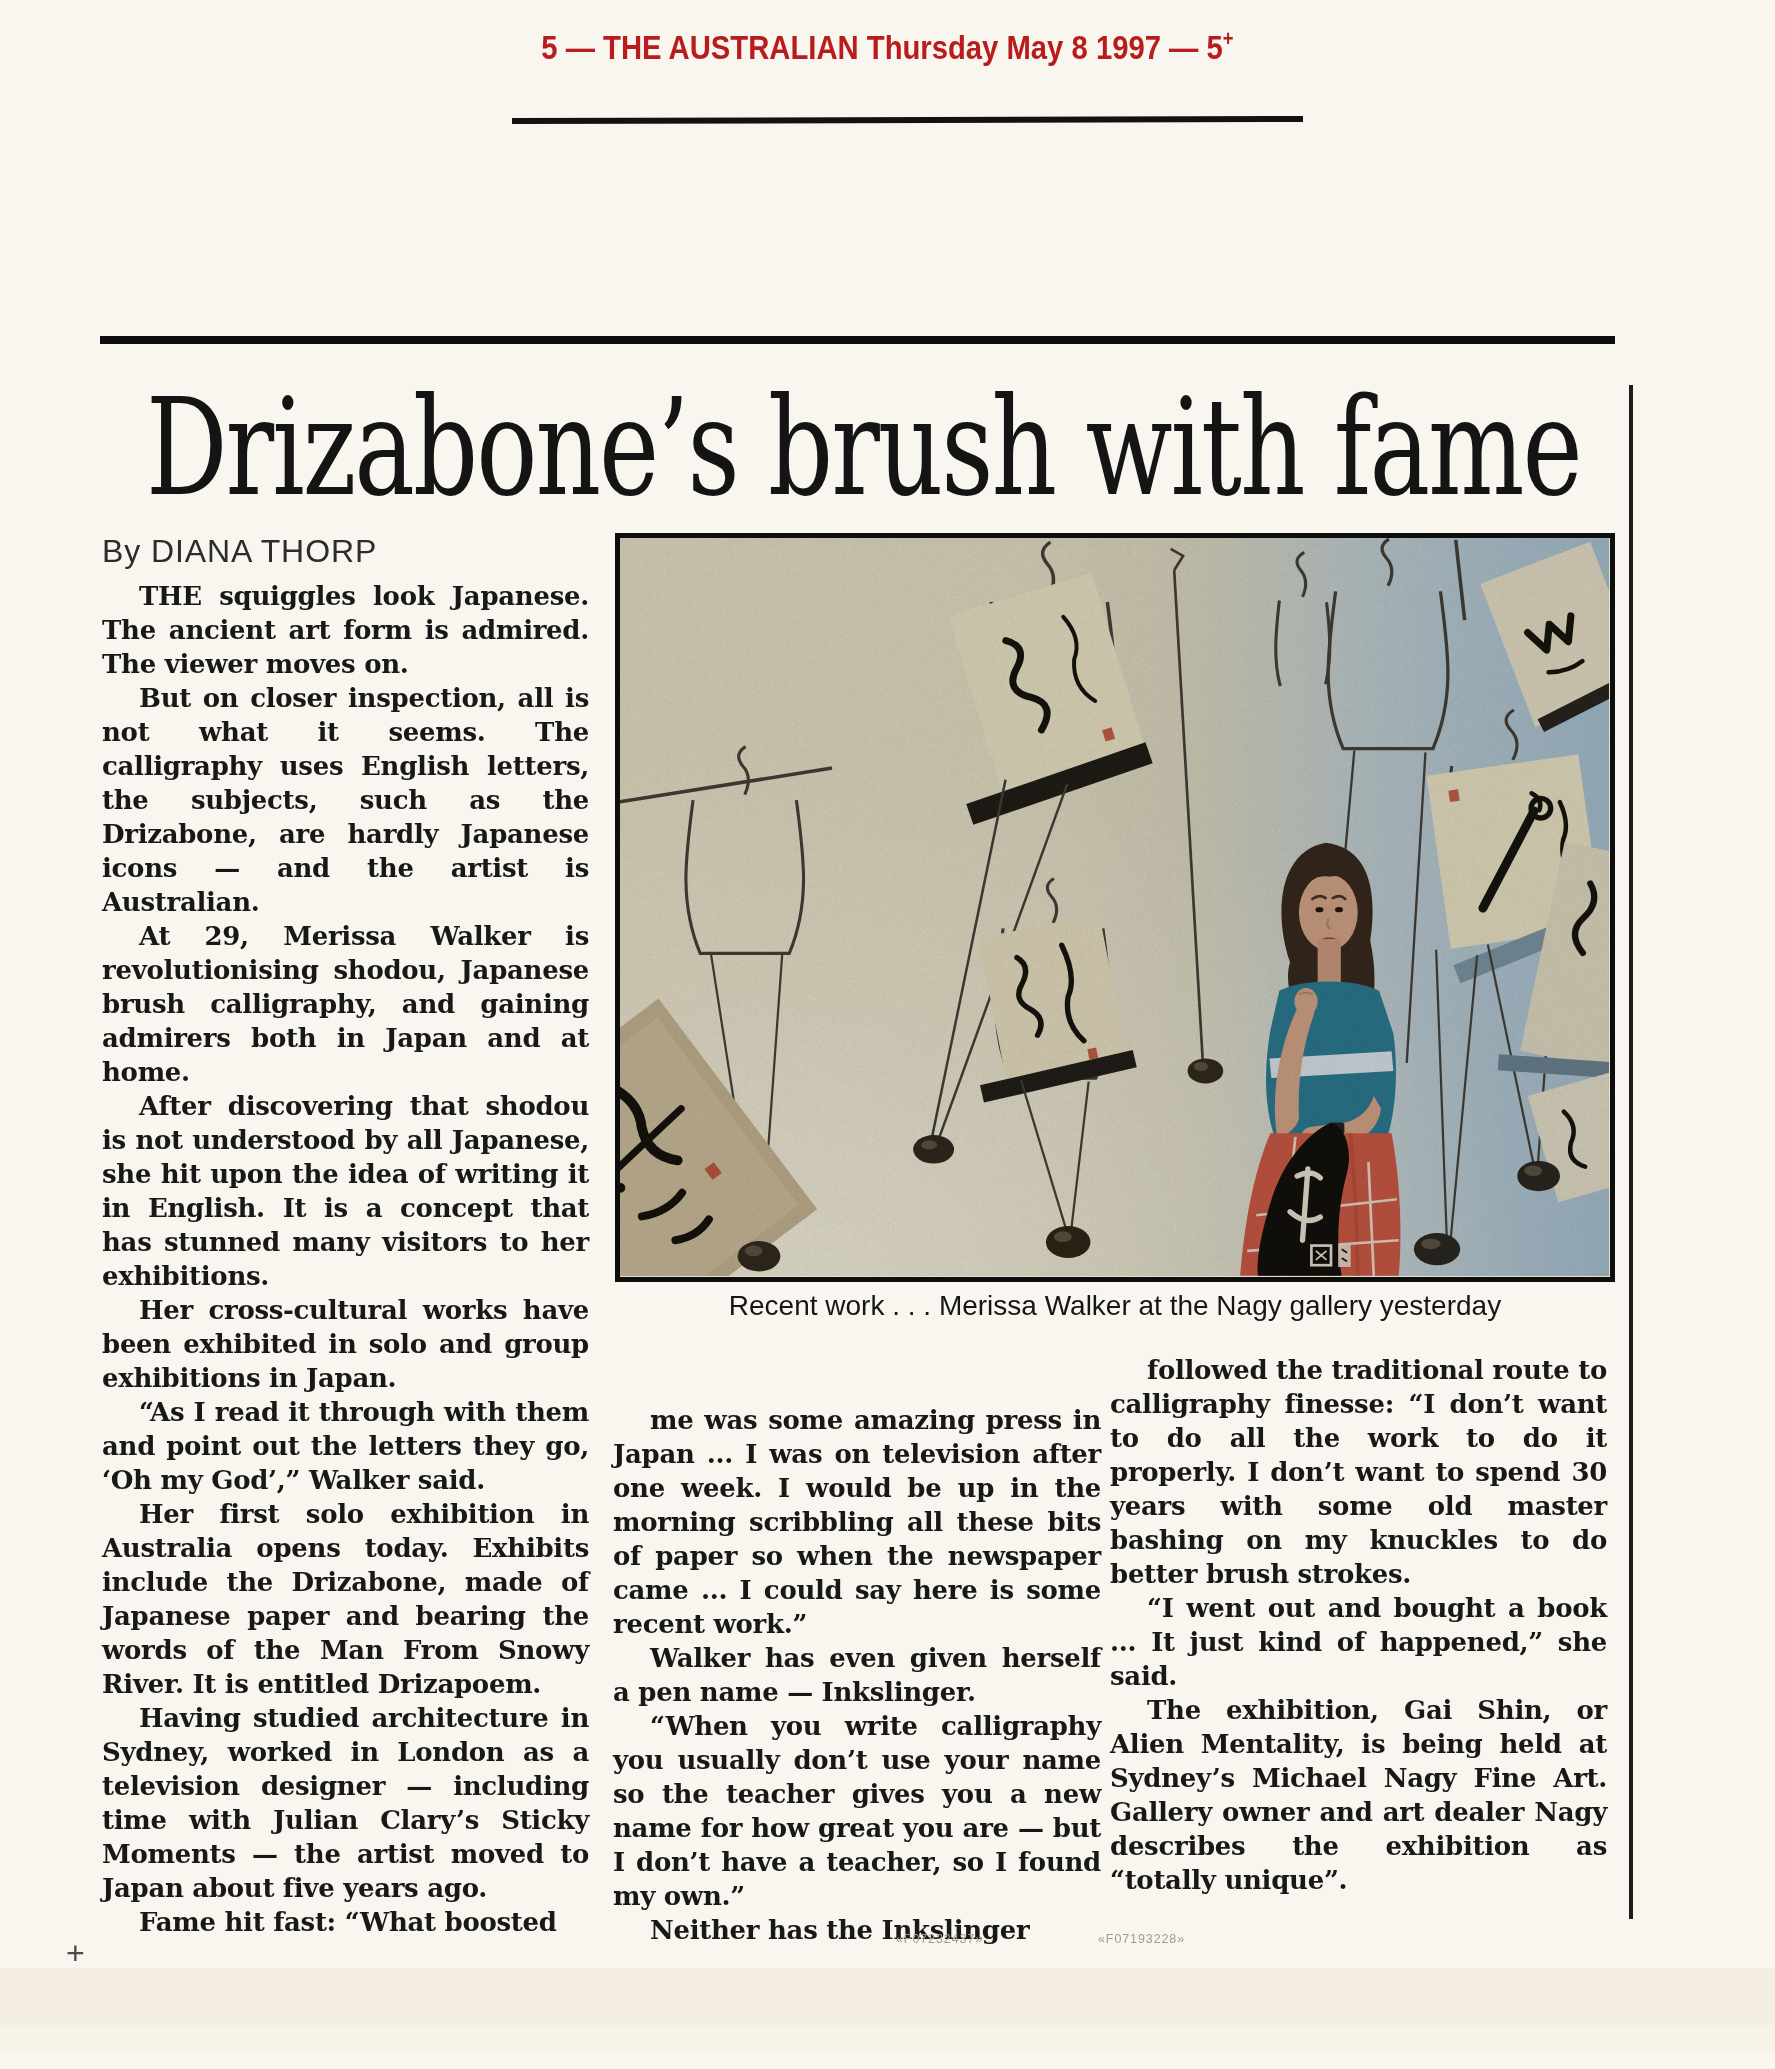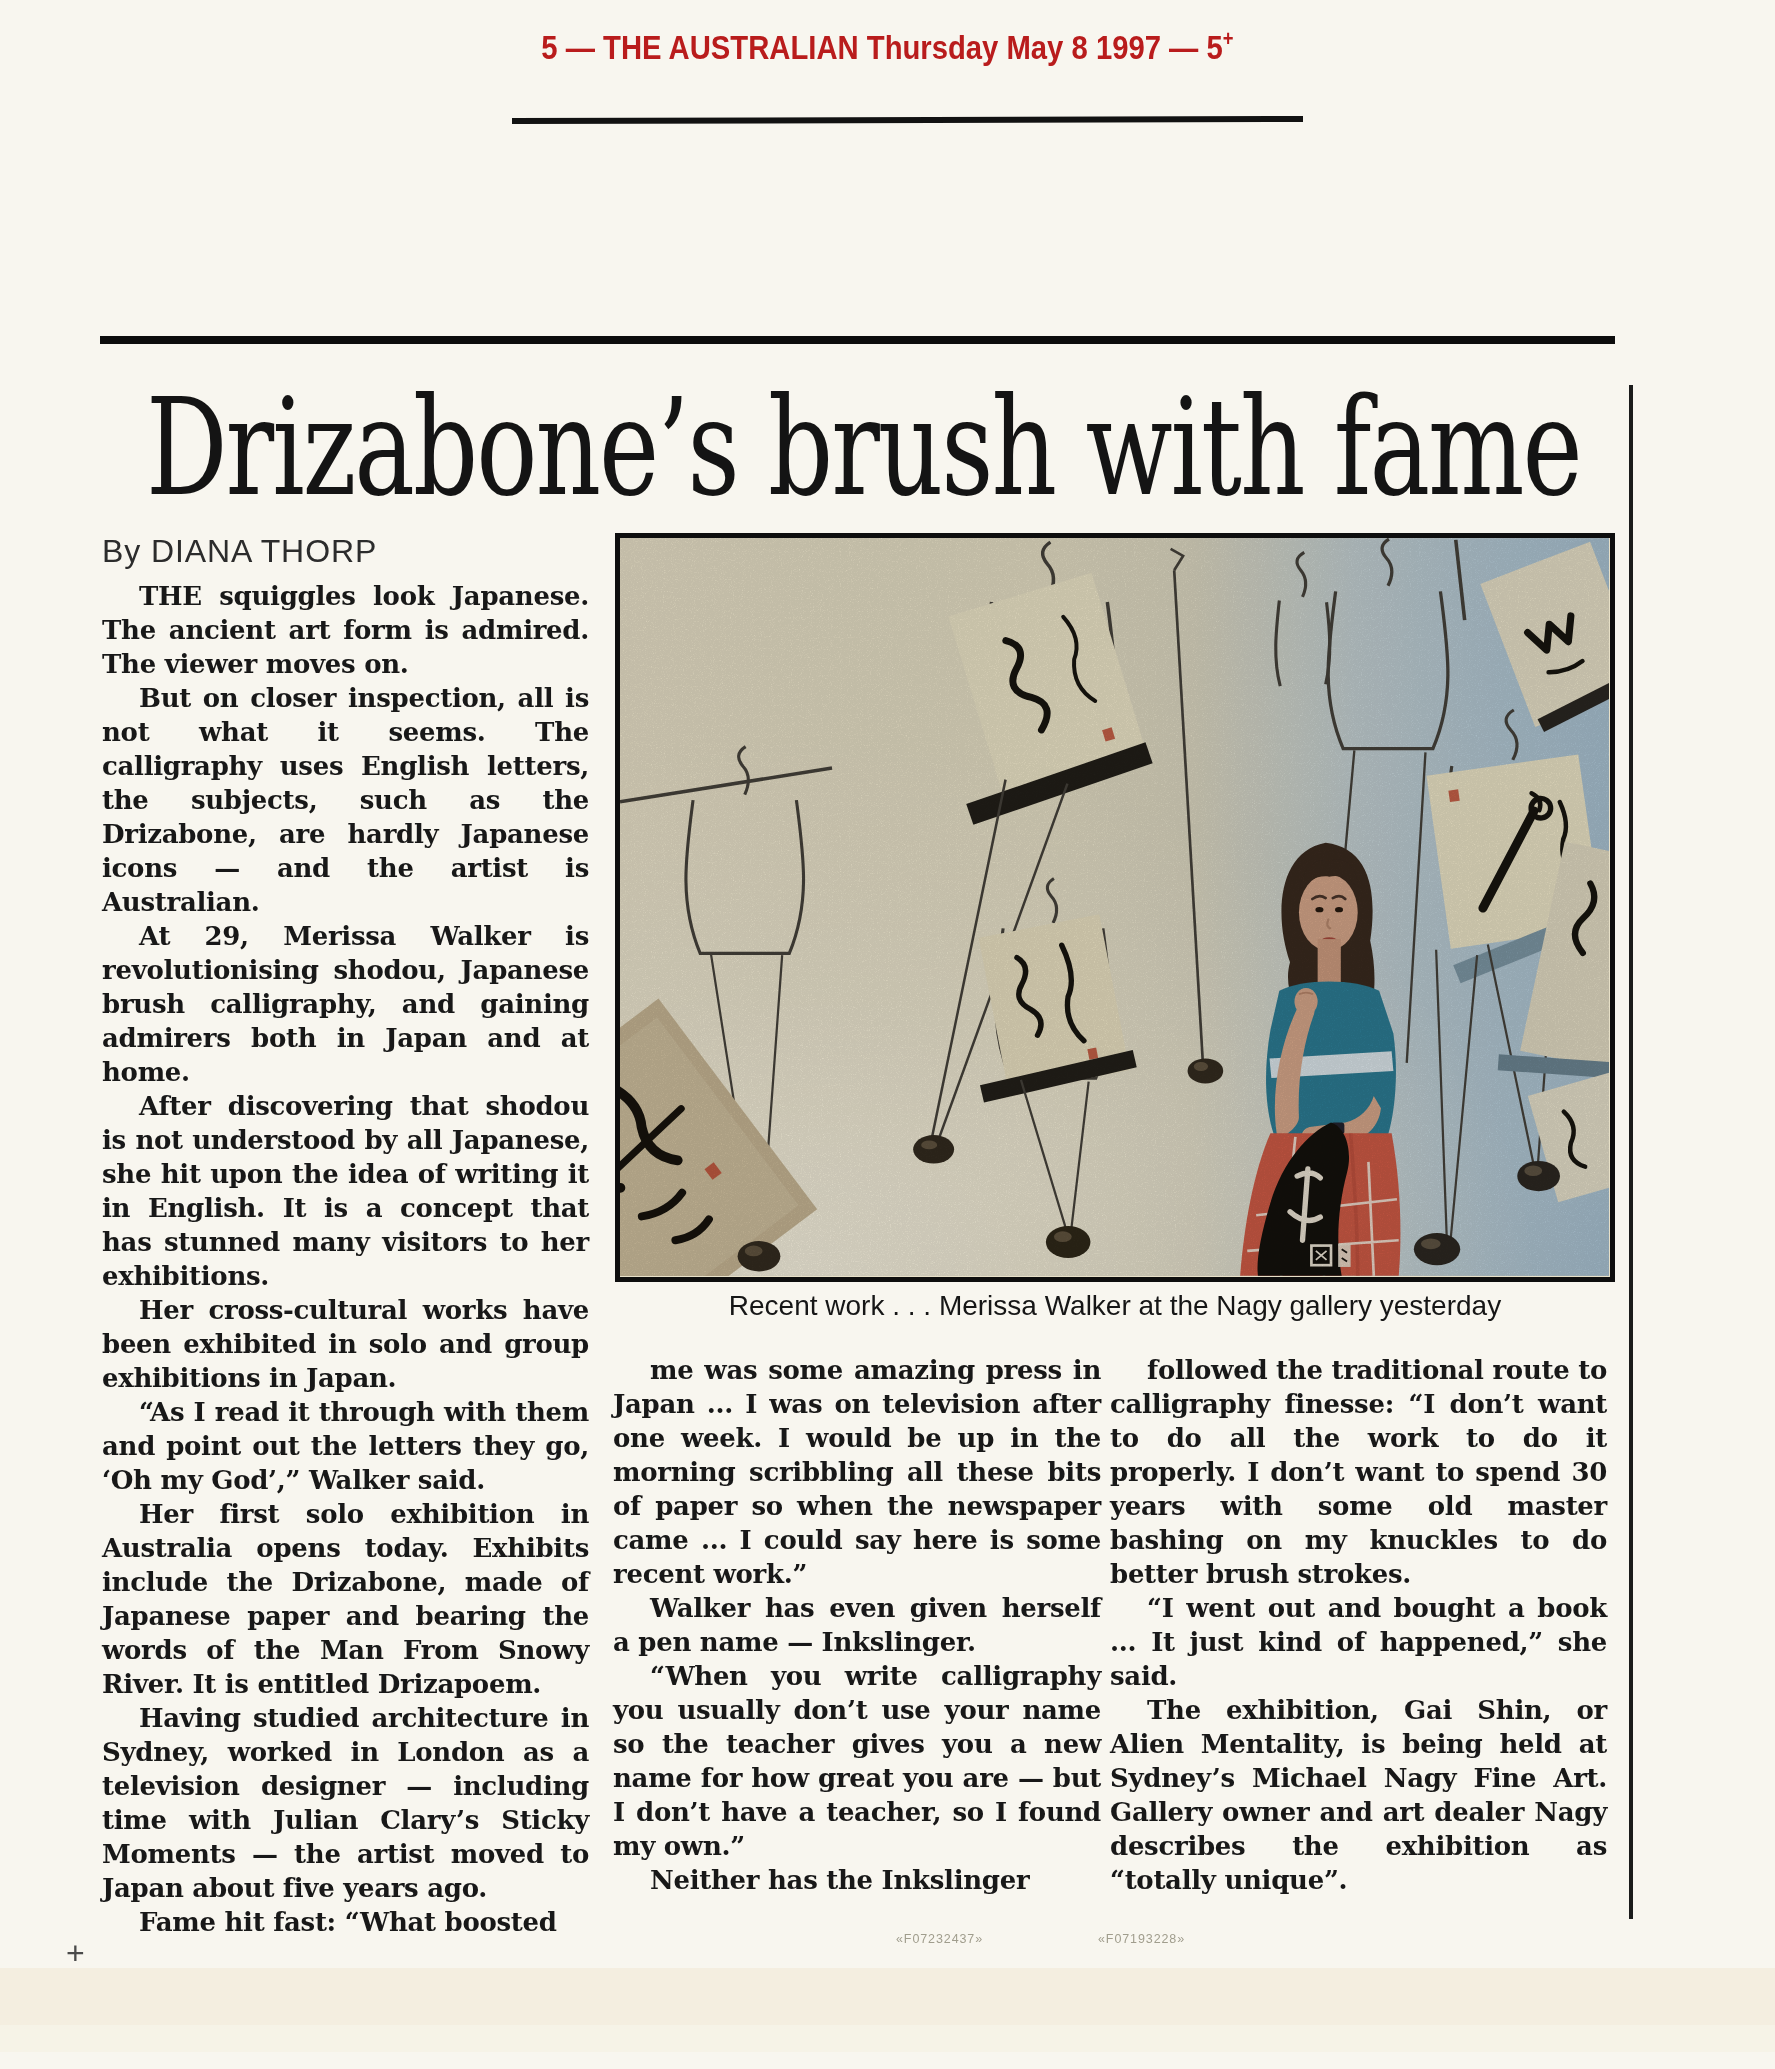--- a/index.html
+++ b/index.html
@@ -41,21 +41,21 @@
   }
   
   .col{
     position:absolute;
     font-family:"DejaVu Serif",serif;font-weight:700;
     font-size:26px;line-height:34px;letter-spacing:-0.3px;
     color:#181818;text-align:justify;
   }
   .col p{margin:0;text-indent:37px;}
   .col1{left:102px;top:579px;width:487px;}
-  .col2{left:613px;top:1353px;width:488px;}
+  .col2{left:613px;top:1403px;width:488px;}
   .col3{left:1110px;top:1353px;width:497px;}
   
   .photo-frame{
     position:absolute;left:615px;top:533px;width:1000px;height:749px;
     border:5.3px solid #0e0e0e;box-sizing:border-box;background:#e7e0c8;
   }
   .photo-frame svg{display:block;width:989px;height:738px;}
   .caption{
     position:absolute;left:615px;top:1290px;width:1000px;
     text-align:center;font-size:28px;color:#161616;

